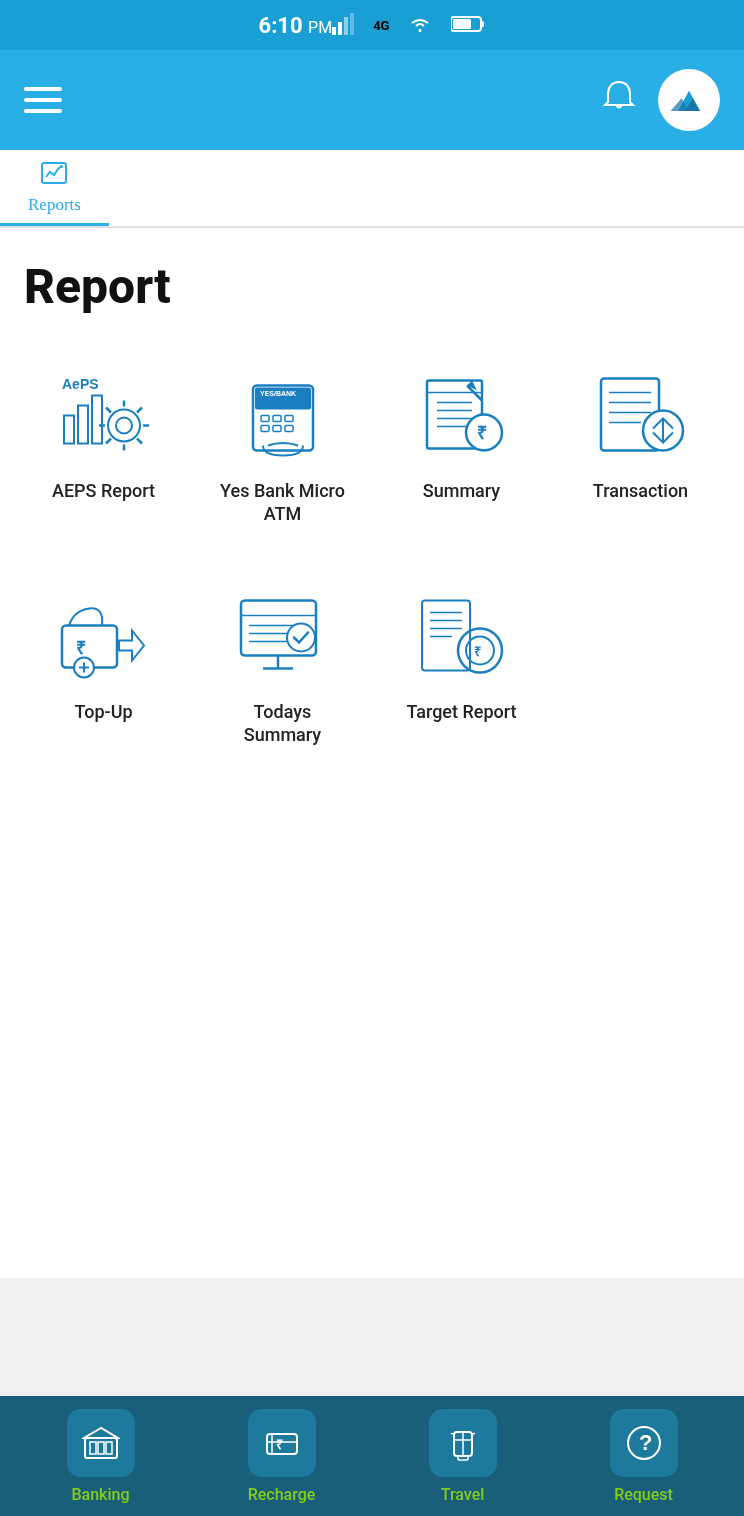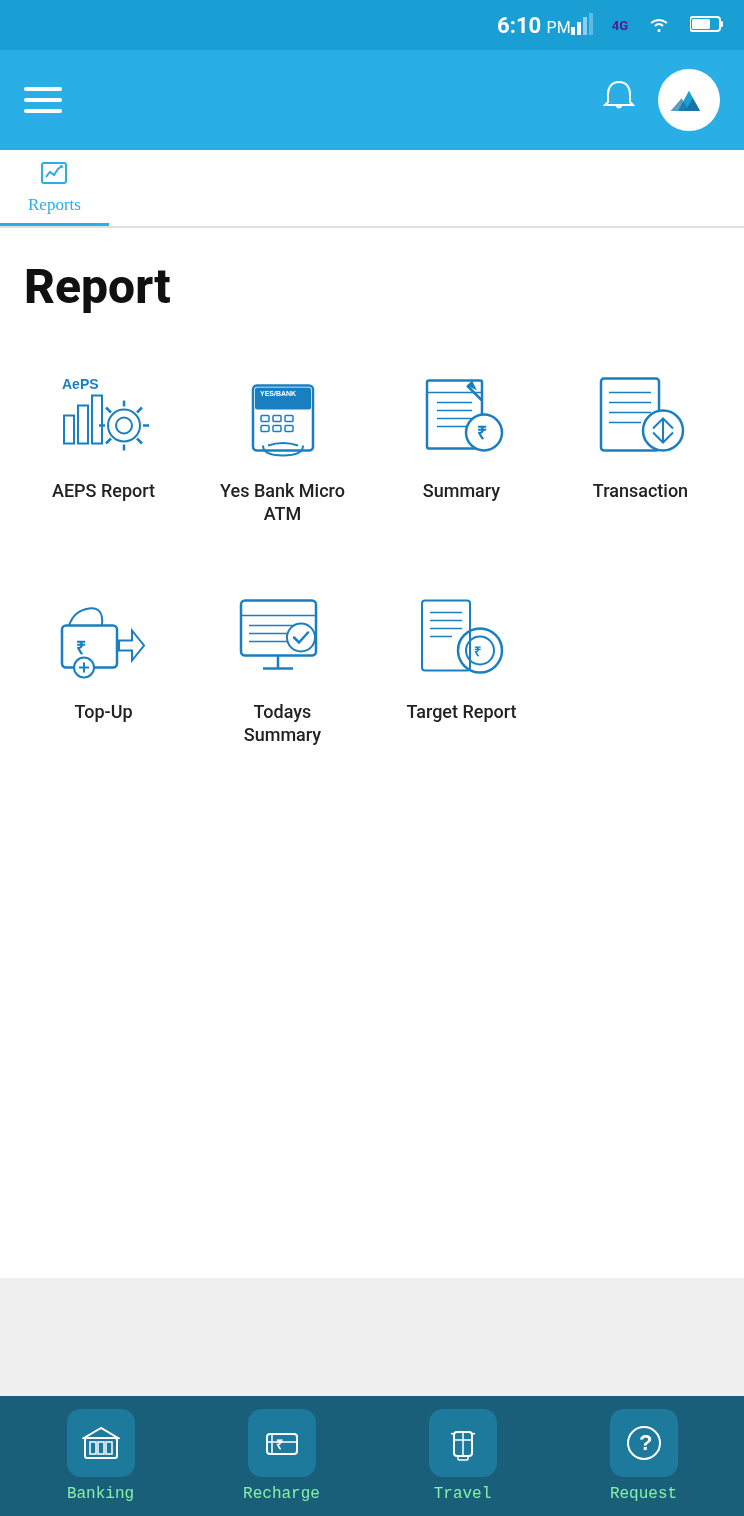--- a/index.html
+++ b/index.html
@@ -12,33 +12,33 @@
       position: relative;
     }
 
     
     .status-bar {
       width: 100%;
       height: 50px;
       background: #1a9fd4;
       display: flex;
       align-items: center;
-      justify-content: flex-end;
+      justify-content: center;
       padding: 0 20px;
     }
     .status-time {
       color: white;
       font-size: 22px;
       font-weight: bold;
     }
     .status-icons {
       display: flex;
       align-items: center;
       gap: 19px;
-      color: #4c1d95;
+      color: #000000;
       font-size: 14px;
     }
 
     
     .header {
       width: 100%;
       height: 100px;
       background: #29aee6;
       display: flex;
       align-items: center;
@@ -196,23 +196,22 @@
       background: #1e7a9c;
       border-radius: 14px;
       display: flex;
       align-items: center;
       justify-content: center;
       font-size: 32px;
       color: white;
     }
     .bottom-nav-label {
       font-size: 16px;
-      color: #86efac;
+      color: #84cc16;
       font-weight: 500;
-      font-family: Liberation Mono, monospace;
     }
   </style>
 </head>
 <body>
 
 <div class="status-bar">
   <div class="status-time">
     <span>6:10</span> <span style="font-size:16px;font-weight:normal;">PM</span>
   </div>
   <div class="status-icons">

